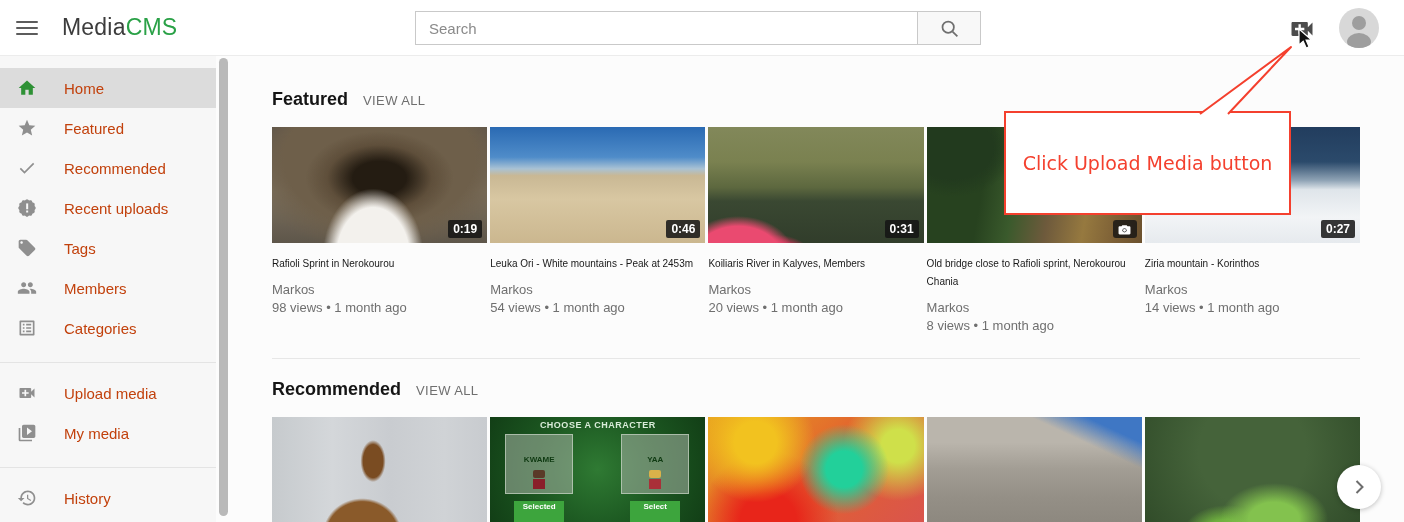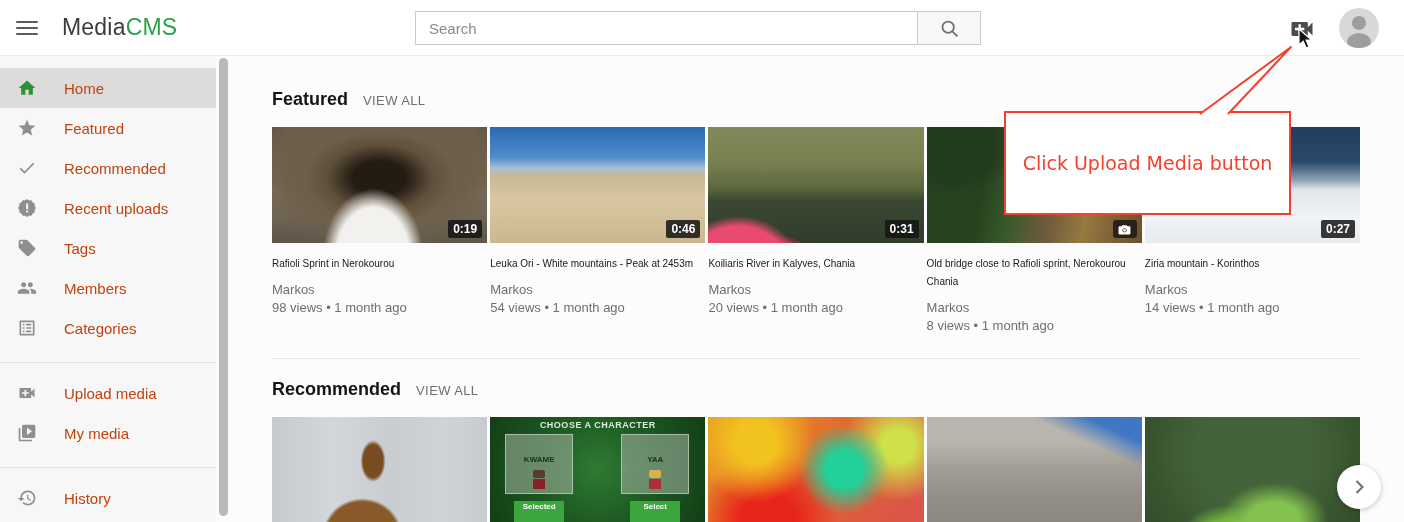--- a/index.html
+++ b/index.html
@@ -251,21 +251,21 @@
         <span class="dur">0:46</span>
       </div>
       <div class="c-title">Leuka Ori - White mountains - Peak at 2453m</div>
       <div class="c-author">Markos</div>
       <div class="c-meta">54 views • 1 month ago</div>
     </div>
     <div class="card">
       <div class="thumb t-f3">
         <span class="dur">0:31</span>
       </div>
-      <div class="c-title">Koiliaris River in Kalyves, Chania</div>
+      <div class="c-title">Koiliaris River in Kalyves, Members</div>
       <div class="c-author">Markos</div>
       <div class="c-meta">20 views • 1 month ago</div>
     </div>
     <div class="card">
       <div class="thumb t-f4">
         <span class="imgbadge">
           <svg width="13" height="11" viewBox="0 0 24 20" fill="#fff">
               <path d="M8 2l-1.5 2H3c-1.1 0-2 .9-2 2v11c0 1.1.9 2 2 2h18c1.1 0 2-.9 2-2V6c0-1.1-.9-2-2-2h-3.5L16 2H8z"></path>
               <circle cx="12" cy="11.5" r="4" fill="rgba(20,20,20,.8)"></circle>
               <circle cx="12" cy="11.5" r="2.6" fill="#fff"></circle>

